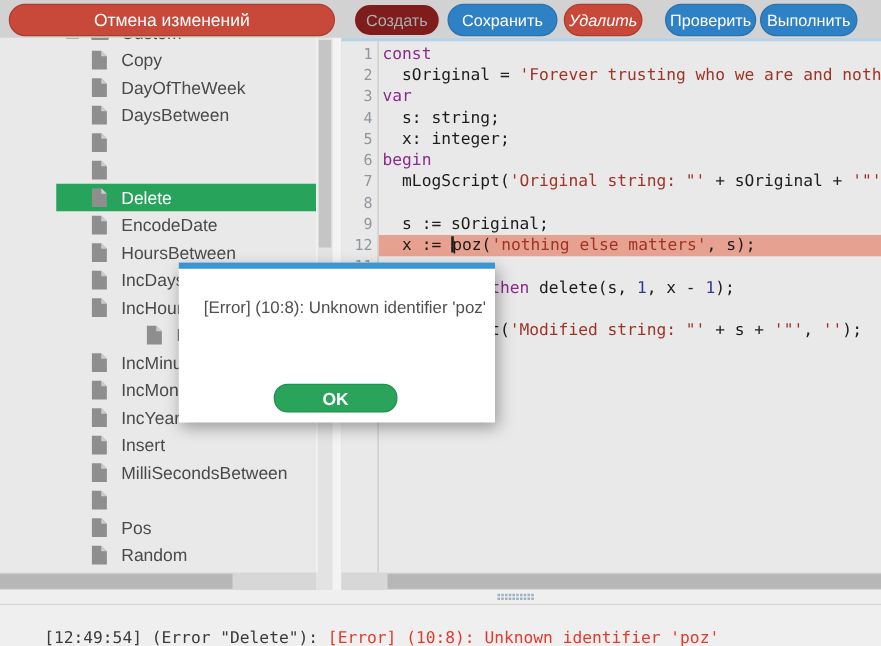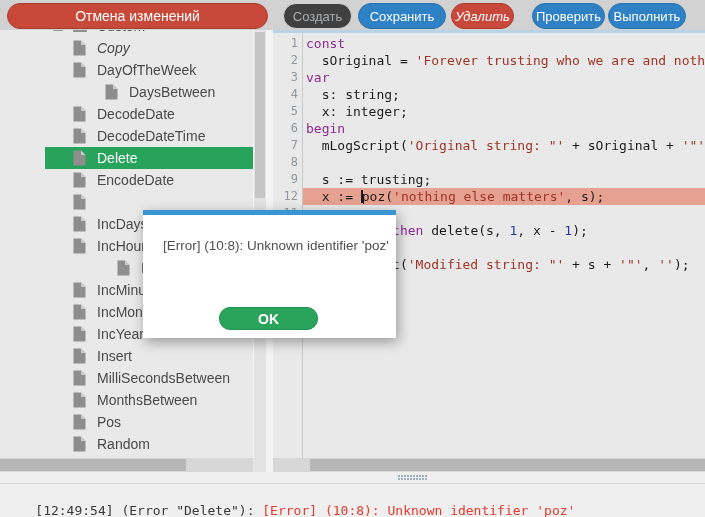--- a/index.html
+++ b/index.html
@@ -6,21 +6,21 @@
   body{width:705px;height:517px;position:relative;overflow:hidden;background:#d2d2d2;
        font-family:"Liberation Sans",sans-serif;-webkit-font-smoothing:antialiased;}
 
   
   .toolbar{position:absolute;left:0;top:0;width:705px;height:30px;background:#d2d2d2;z-index:5;}
   .btn{position:absolute;top:3px;height:26px;border-radius:13px;color:#fff;font-size:13px;
        display:flex;align-items:center;justify-content:center;box-sizing:border-box;
        border:1px solid transparent;cursor:pointer;white-space:nowrap;}
   .btn.red{background:#c8493a;border-color:#ad3c2f;}
   .btn.blue{background:#2e81c4;border-color:#2a72ad;}
-  .btn.disabled{background:#404040;color:#aaadaf;border-color:#d2d2d2;}
+  .btn.disabled{background:#7f1d1d;color:#aaadaf;border-color:#d2d2d2;}
   .cancel-btn{left:7px;width:261px;font-size:14px;}
 
   
   .tree-panel{position:absolute;left:0;top:30px;width:266px;height:442px;background:#e9e9e9;overflow:hidden;}
   .tree-row{position:absolute;left:0;width:253px;height:22px;cursor:pointer;}
   .tree-row .selbg{position:absolute;left:45px;right:0;top:0;bottom:0;background:#27a35c;}
   .tree-row .lbl{position:absolute;left:97px;top:0;line-height:22px;font-size:14px;color:#4a4a4a;white-space:nowrap;}
   .tree-row.sel .lbl{color:#ffffff;}
   .fileicon{position:absolute;left:73px;top:3px;}
   .expbox{position:absolute;left:53px;top:6px;width:10px;height:10px;background:#f4f4f4;
@@ -87,54 +87,52 @@
     </div>
 </div>
 
 <div class="tree-panel">
   <div id="tree-rows">
       <div class="tree-row" style="top: -15px;">
         <span class="expbox"></span>
         <span class="foldericon"></span>
         <span class="lbl">Custom</span>
       </div>
-      <div class="tree-row" style="top: 7px; font-style: italic;">
+      <div class="tree-row" style="top: 7px;">
         <span class="fileicon"><svg width="13" height="16">
             <path d="M0.5 0.5 h7.5 l4.5 4.5 v10.5 h-12 z" fill="#8e8e8e"></path>
             <path d="M8 0.5 l4.5 4.5 h-4.5 z" fill="#c9cdd0"></path>
           </svg></span>
         <span class="lbl">Copy</span>
       </div>
       <div class="tree-row" style="top: 29px;">
         <span class="fileicon"><svg width="13" height="16">
             <path d="M0.5 0.5 h7.5 l4.5 4.5 v10.5 h-12 z" fill="#8e8e8e"></path>
             <path d="M8 0.5 l4.5 4.5 h-4.5 z" fill="#c9cdd0"></path>
           </svg></span>
         <span class="lbl">DayOfTheWeek</span>
       </div>
-      <div class="tree-row" style="top: 51px; margin-left: 32px;">
+      <div class="tree-row" style="top: 51px;">
         <span class="fileicon"><svg width="13" height="16">
             <path d="M0.5 0.5 h7.5 l4.5 4.5 v10.5 h-12 z" fill="#8e8e8e"></path>
             <path d="M8 0.5 l4.5 4.5 h-4.5 z" fill="#c9cdd0"></path>
           </svg></span>
         <span class="lbl">DaysBetween</span>
       </div>
       <div class="tree-row" style="top: 73px;">
         <span class="fileicon"><svg width="13" height="16">
             <path d="M0.5 0.5 h7.5 l4.5 4.5 v10.5 h-12 z" fill="#8e8e8e"></path>
             <path d="M8 0.5 l4.5 4.5 h-4.5 z" fill="#c9cdd0"></path>
           </svg></span>
-        <span class="lbl">DecodeDate</span>
       </div>
       <div class="tree-row" style="top: 95px;">
         <span class="fileicon"><svg width="13" height="16">
             <path d="M0.5 0.5 h7.5 l4.5 4.5 v10.5 h-12 z" fill="#8e8e8e"></path>
             <path d="M8 0.5 l4.5 4.5 h-4.5 z" fill="#c9cdd0"></path>
           </svg></span>
-        <span class="lbl">DecodeDateTime</span>
       </div>
       <div class="tree-row sel" style="top: 117px; text-align: center;">
         <div class="selbg"></div>
         <span class="fileicon"><svg width="13" height="16">
             <path d="M0.5 0.5 h7.5 l4.5 4.5 v10.5 h-12 z" fill="#8e8e8e"></path>
             <path d="M8 0.5 l4.5 4.5 h-4.5 z" fill="#c9cdd0"></path>
           </svg></span>
         <span class="lbl">Delete</span>
       </div>
       <div class="tree-row" style="top: 139px;">
@@ -142,20 +140,21 @@
             <path d="M0.5 0.5 h7.5 l4.5 4.5 v10.5 h-12 z" fill="#8e8e8e"></path>
             <path d="M8 0.5 l4.5 4.5 h-4.5 z" fill="#c9cdd0"></path>
           </svg></span>
         <span class="lbl">EncodeDate</span>
       </div>
       <div class="tree-row" style="top: 161px;">
         <span class="fileicon"><svg width="13" height="16">
             <path d="M0.5 0.5 h7.5 l4.5 4.5 v10.5 h-12 z" fill="#8e8e8e"></path>
             <path d="M8 0.5 l4.5 4.5 h-4.5 z" fill="#c9cdd0"></path>
           </svg></span>
+        <span class="lbl">HoursBetween</span>
       </div>
       <div class="tree-row" style="top: 183px;">
         <span class="fileicon"><svg width="13" height="16">
             <path d="M0.5 0.5 h7.5 l4.5 4.5 v10.5 h-12 z" fill="#8e8e8e"></path>
             <path d="M8 0.5 l4.5 4.5 h-4.5 z" fill="#c9cdd0"></path>
           </svg></span>
         <span class="lbl">IncDays</span>
       </div>
       <div class="tree-row" style="top: 205px;">
         <span class="fileicon"><svg width="13" height="16">
@@ -204,21 +203,20 @@
             <path d="M0.5 0.5 h7.5 l4.5 4.5 v10.5 h-12 z" fill="#8e8e8e"></path>
             <path d="M8 0.5 l4.5 4.5 h-4.5 z" fill="#c9cdd0"></path>
           </svg></span>
         <span class="lbl">MilliSecondsBetween</span>
       </div>
       <div class="tree-row" style="top: 359px;">
         <span class="fileicon"><svg width="13" height="16">
             <path d="M0.5 0.5 h7.5 l4.5 4.5 v10.5 h-12 z" fill="#8e8e8e"></path>
             <path d="M8 0.5 l4.5 4.5 h-4.5 z" fill="#c9cdd0"></path>
           </svg></span>
-        <span class="lbl">MonthsBetween</span>
       </div>
       <div class="tree-row" style="top: 381px;">
         <span class="fileicon"><svg width="13" height="16">
             <path d="M0.5 0.5 h7.5 l4.5 4.5 v10.5 h-12 z" fill="#8e8e8e"></path>
             <path d="M8 0.5 l4.5 4.5 h-4.5 z" fill="#c9cdd0"></path>
           </svg></span>
         <span class="lbl">Pos</span>
       </div>
       <div class="tree-row" style="top: 403px;">
         <span class="fileicon"><svg width="13" height="16">
@@ -251,21 +249,21 @@
   <div class="errline" id="errline" style="top: 158px;"></div>
   <div id="code-lines">
       <div class="cl" style="top: 5px;"><span class="num">1</span><span class="txt"><span class="k">const</span></span></div>
       <div class="cl" style="top: 22px;"><span class="num">2</span><span class="txt"><span>  sOriginal = </span><span class="s">'Forever trusting who we are and nothing else matters'</span></span></div>
       <div class="cl" style="top: 39px;"><span class="num">3</span><span class="txt"><span class="k">var</span></span></div>
       <div class="cl" style="top: 56px;"><span class="num">4</span><span class="txt"><span>  s: string;</span></span></div>
       <div class="cl" style="top: 73px;"><span class="num">5</span><span class="txt"><span>  x: integer;</span></span></div>
       <div class="cl" style="top: 90px;"><span class="num">6</span><span class="txt"><span class="k">begin</span></span></div>
       <div class="cl" style="top: 107px;"><span class="num">7</span><span class="txt"><span>  mLogScript(</span><span class="s">'Original string: "'</span><span> + sOriginal + </span><span class="s">'"'</span></span></div>
       <div class="cl" style="top: 124px;"><span class="num">8</span><span class="txt"></span></div>
-      <div class="cl" style="top: 141px;"><span class="num">9</span><span class="txt"><span>  s := trusting;</span></span></div>
+      <div class="cl" style="top: 141px;"><span class="num">9</span><span class="txt"><span>  s := sOriginal;</span></span></div>
       <div class="cl" style="top: 158px;"><span class="num">12</span><span class="txt"><span>  x := </span><span class="caret"></span><span>poz(</span><span class="s">'nothing else matters'</span><span>, s);</span></span></div>
       <div class="cl" style="top: 175px;"><span class="num">11</span><span class="txt"></span></div>
       <div class="cl" style="top: 192px;"><span class="num">12</span><span class="txt"><span>  </span><span class="k">if</span><span> x &gt; </span><span class="n">0</span><span> </span><span class="k">then</span><span> delete(s, </span><span class="n">1</span><span>, x - </span><span class="n">1</span><span>);</span></span></div>
       <div class="cl" style="top: 209px;"><span class="num">13</span><span class="txt"></span></div>
       <div class="cl" style="top: 226px;"><span class="num">14</span><span class="txt"><span>  mLogScript(</span><span class="s">'Modified string: "'</span><span> + s + </span><span class="s">'"'</span><span>, </span><span class="s">''</span><span>);</span></span></div>
     </div>
   <div class="gutterline"></div>
   <div class="htrack-ed">
     <div class="hthumb-ed"></div>
   </div>

